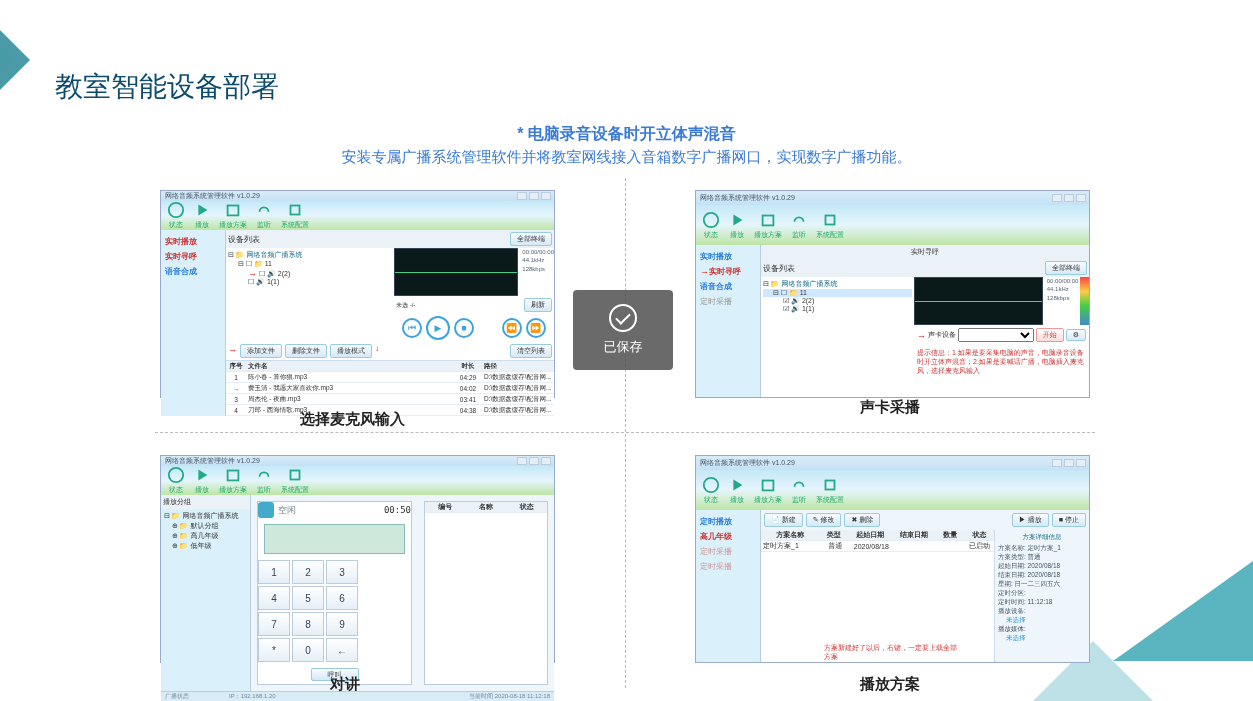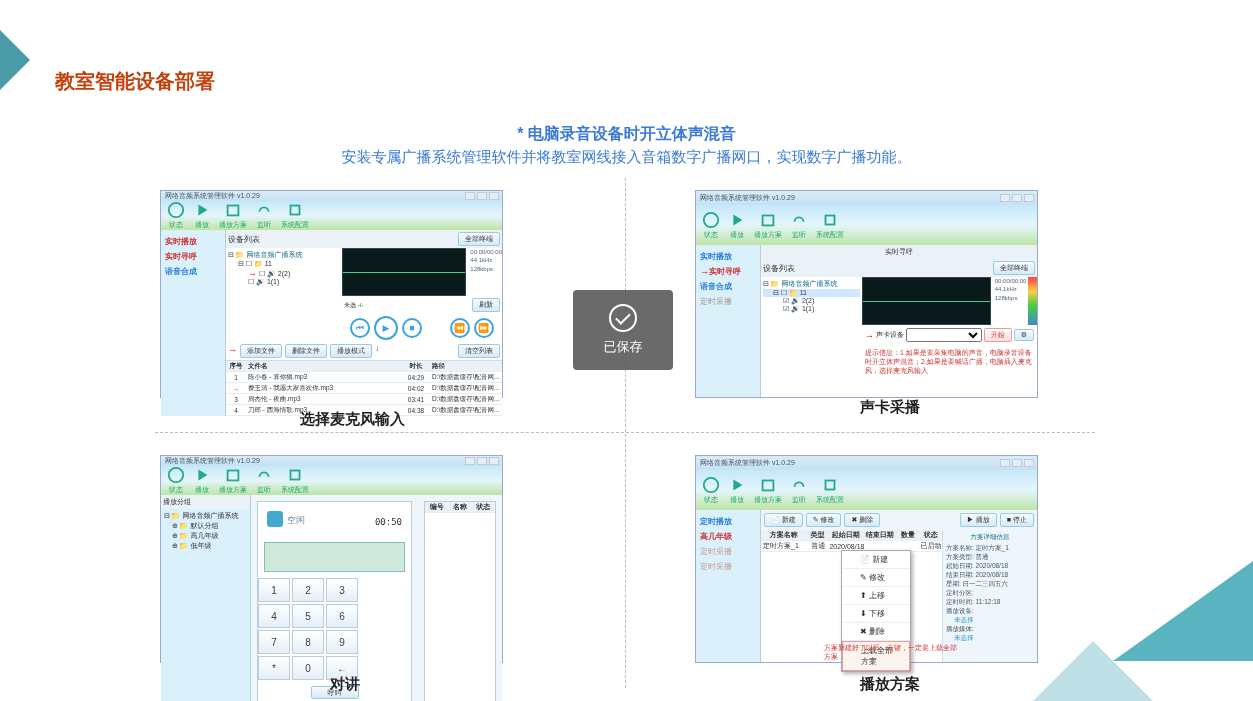--- a/index.html
+++ b/index.html
@@ -1,27 +1,27 @@
 <!DOCTYPE html>
 <html><head>
 <meta charset="utf-8">
 <style>
 *{margin:0;padding:0;box-sizing:border-box;font-family:"Microsoft YaHei",sans-serif}
 body{background:#fff;width:1253px;height:701px;position:relative;overflow:hidden}
 .deco-tl{position:absolute;top:30px;left:0;width:0;height:0;border-left:30px solid #4a9aa8;border-top:30px solid transparent;border-bottom:30px solid transparent}
 .deco-tl::after{content:"";position:absolute;left:-30px;top:-15px;width:0;height:0;border-left:15px solid rgba(74,154,168,0.3);border-top:15px solid transparent;border-bottom:15px solid transparent}
 .deco-br1{position:absolute;bottom:40px;right:0;width:140px;height:100px;background:#5ab5c1;clip-path:polygon(100% 0,100% 100%,0 100%)}
 .deco-br2{position:absolute;bottom:0;right:100px;width:120px;height:60px;background:rgba(90,181,193,0.4);clip-path:polygon(50% 0,100% 100%,0 100%)}
-.title{position:absolute;top:68px;left:55px;font-size:20px;font-weight:bold;color:#c2410c}
+.title{position:absolute;top:68px;left:55px;font-size:28px;font-weight:normal;color:#0c4a6e}
 .subtitle{position:absolute;top:124px;left:0;width:100%;text-align:center;font-size:16px;font-weight:bold;color:#3b7bd6}
 .desc{position:absolute;top:148px;left:0;width:100%;text-align:center;font-size:15px;color:#3b7bd6}
 .cross-h{position:absolute;top:432px;left:155px;width:940px;border-top:1px dashed #bbb}
 .cross-v{position:absolute;top:178px;left:625px;height:510px;border-left:1px dashed #bbb}
 .panel{position:absolute;border:1px solid #9ac}
-.app{width:343px;height:208px;background:linear-gradient(#eaf6ff,#f6fcff);display:flex;flex-direction:column;font-size:8px;color:#333}
+.app{width:395px;height:208px;background:linear-gradient(#eaf6ff,#f6fcff);display:flex;flex-direction:column;font-size:8px;color:#333}
 .titlebar{height:14px;background:linear-gradient(#d8ecf8,#c5e1f5);display:flex;align-items:center;font-size:7px;color:#456}
 .tbdots{margin-left:auto;display:flex;gap:2px;padding-right:3px}
 .tbdots span{width:10px;height:8px;background:#e5eef5;border:1px solid #bcd}
 .maintool{height:40px;background:linear-gradient(#c5e8f8 0%,#e5f5fc 50%,#bde5a5 100%);display:flex;align-items:center;gap:8px;padding:0 6px}
 .mtb{display:flex;flex-direction:column;align-items:center;gap:1px;font-size:7px;color:#2a6}
 .mtb svg{width:18px;height:18px}
 .body{flex:1;display:flex;background:#fff}
 .side{width:65px;background:#daf0fb;border-right:1px solid #bcd;font-size:8px;padding:4px}
 .side .hl{color:#c33;font-weight:bold}
 .side .bl{color:#2a7edb;font-weight:bold}
@@ -332,21 +332,21 @@
   <div class="body">
     <div style="width:90px;background:#daf0fb;border-right:1px solid #bcd;font-size:7px;padding:3px">
       <div style="background:#eaf2f8;padding:2px;margin:-3px -3px 2px -3px">播放分组</div>
       <div>⊟ 📁 网络音频广播系统</div>
       <div style="padding-left:8px">⊕ 📁 默认分组</div>
       <div style="padding-left:8px">⊕ 📁 高几年级</div>
       <div style="padding-left:8px">⊕ 📁 低年级</div>
     </div>
     <div style="flex:1;display:flex;background:#eef6fb">
       <div style="width:155px;margin:6px;background:#fff;border:1px solid #bcd">
-        <div style="display:flex;align-items:flex-end;padding:9px;font-size:9px">
+        <div style="display:flex;align-items:center;padding:0;font-size:9px">
           <span style="width:16px;height:16px;background:#4ac;border-radius:3px;margin-right:4px"></span>
           <span style="color:#789">空闲</span>
           <span style="margin-left:auto;font-family:monospace">00:50</span>
         </div>
         <div class="lcd"></div>
         <div class="keypad">
           <div class="key">1</div>
             <div class="key">2</div>
             <div class="key">3</div>
           <div class="key">4</div>
@@ -445,28 +445,20 @@
             <div style="flex:1;text-align:center">状态</div>
           </div>
           <div class="trow" style="font-size:7px">
             <div style="flex:2;padding-left:2px">定时方案_1</div>
             <div style="flex:1;text-align:center">普通</div>
             <div style="flex:1.5;text-align:center">2020/08/18</div>
             <div style="flex:1.5"></div>
               <div style="flex:1"></div>
             <div style="flex:1;text-align:center">已启动</div>
           </div>
-          <div class="ctxmenu" style="top:40px;left:80px;width:70px">
-            <div>📄 <span>新建</span></div>
-            <div>✎ <span>修改</span></div>
-            <div>⬆ <span>上移</span></div>
-            <div>⬇ <span>下移</span></div>
-            <div>✖ <span>删除</span></div>
-            <div class="sel">上载全部方案</div>
-          </div>
           <div class="redtxt" style="position:absolute;top:130px;left:60px;width:140px">方案新建好了以后，右键，一定要上载全部方案</div>
         </div>
         <div style="width:95px;background:#eef6fb;border-left:1px solid #cde;font-size:6.5px;padding:3px;color:#456">
           <div style="text-align:center;color:#168;padding-bottom:2px">方案详细信息</div>
           <div>方案名称: 定时方案_1</div>
             <div>方案类型: 普通</div>
           <div>起始日期: 2020/08/18</div>
             <div>结束日期: 2020/08/18</div>
           <div>星期: 日一二三四五六</div>
             <div>定时分区:</div>

